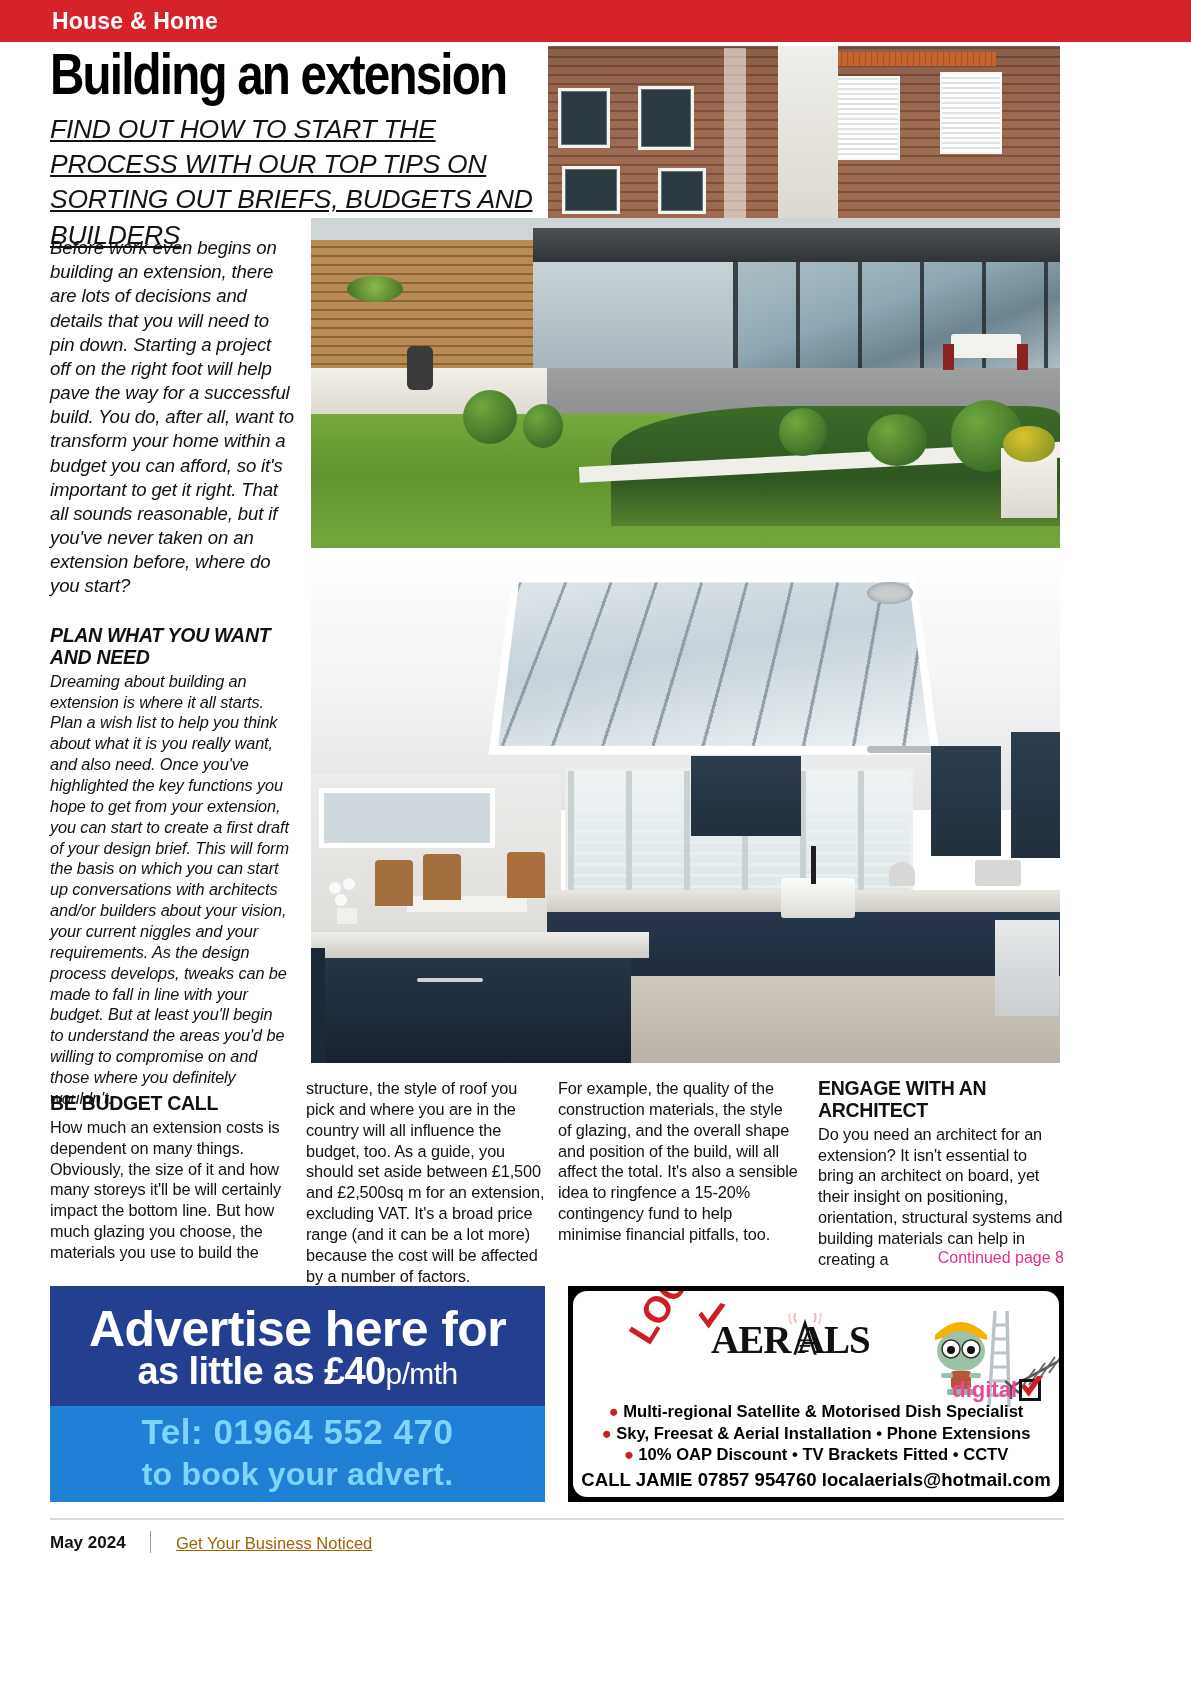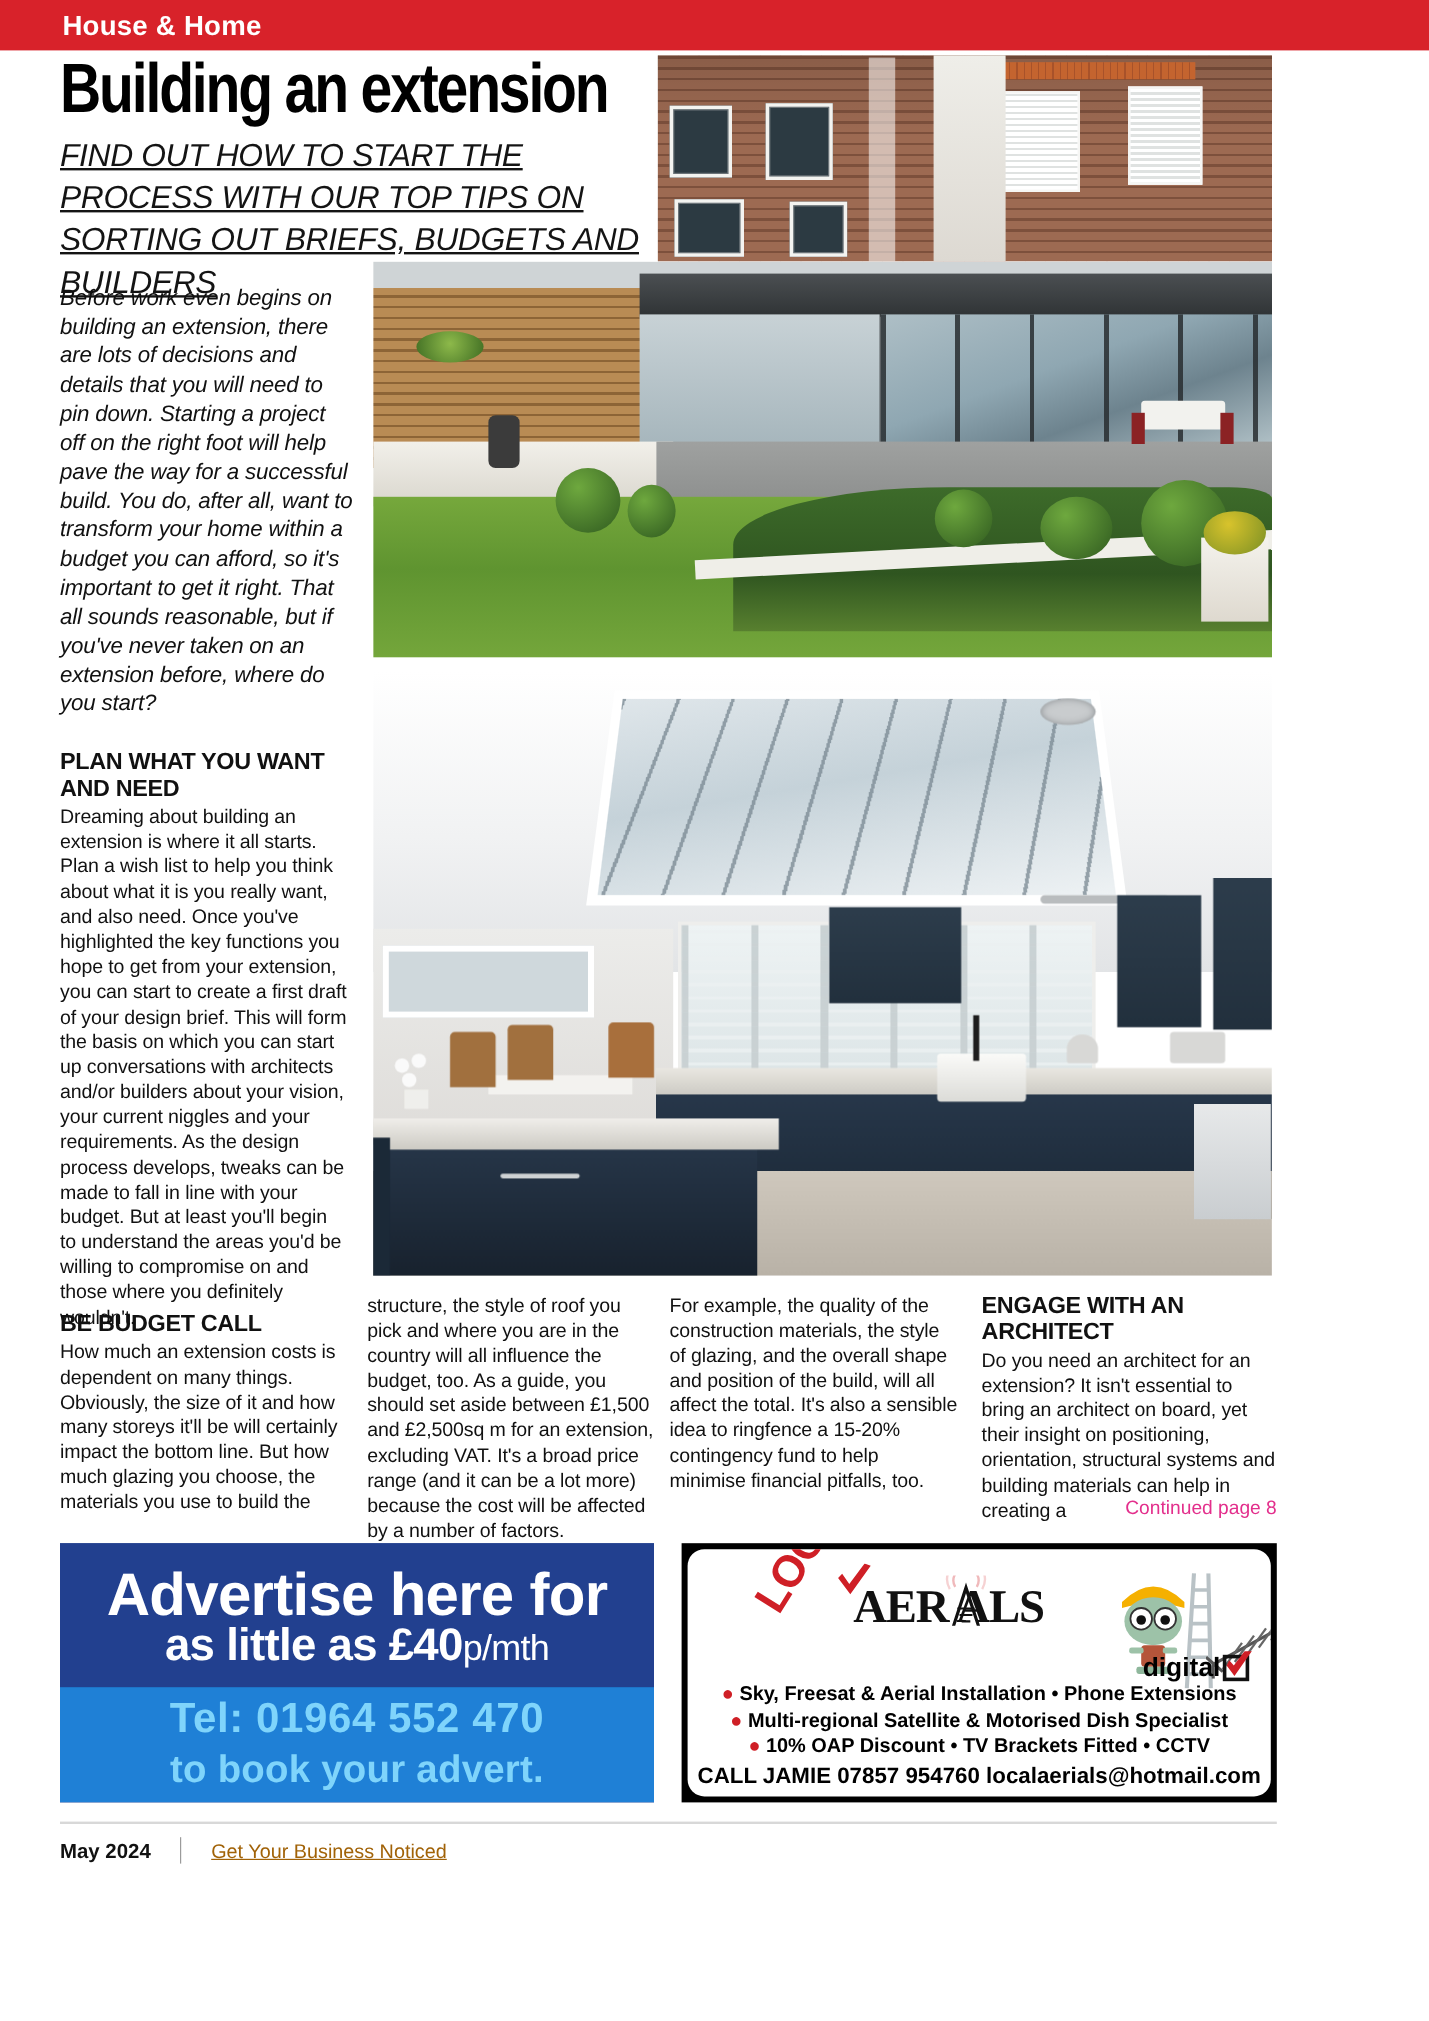--- a/index.html
+++ b/index.html
@@ -218,21 +218,21 @@
     left:50px; top:236px; width:245px;
     font-size:18.6px; line-height:1.30; font-style:italic; letter-spacing:-0.15px;
   }
   .sec-head {
     font-size:19.5px; font-weight:bold; line-height:1.12; letter-spacing:-0.3px;
     margin-bottom:2px;
   }
   .body-text {
     font-size:16.3px; line-height:1.28; letter-spacing:-0.1px;
   }
-  .c1-plan { left:50px; top:625px; width:240px; }
+  .c1-plan { left:50px; top:625px; width:240px;font-style:italic; }
   .c1-budget { left:50px; top:1093px; width:245px; }
   .c2 { left:306px; top:1078px; width:240px; }
   .c3 { left:558px; top:1078px; width:240px; }
   .c4 { left:818px; top:1078px; width:246px; }
   .continued {
     position:absolute; left:818px; top:1249px; width:246px;
     text-align:right; color:#e32f8c; font-size:16px;
   }
 
   
@@ -280,21 +280,21 @@
     transform-origin:left top; letter-spacing:-1px;
   }
   .aer-check {
     position:absolute; left:122px; top:8px; width:34px; height:34px;
   }
   .aer-mast { position:absolute; left:214px; top:18px; width:36px; height:44px; }
   .aer-robot { position:absolute; left:352px; top:10px; width:72px; height:92px; }
   .aer-ladder { position:absolute; left:408px; top:16px; width:36px; height:96px; }
   .aer-yagi { position:absolute; left:432px; top:26px; width:126px; height:78px; }
   .aer-digital {
-    position:absolute; right:18px; top:82px; font-size:22px; font-weight:bold; color:#000000;
+    position:absolute; right:18px; top:82px; font-size:22px; font-weight:bold; color:#ec4899;
   }
   .aer-tick-box{
     display:inline-block; width:22px; height:22px; border:3px solid #111;
     vertical-align:-4px; position:relative; margin-left:2px;
   }
   .aer-bullets {
     position:absolute; left:0; top:110px; width:100%; text-align:center;
     font-size:16.6px; font-weight:bold; line-height:1.30; color:#000;
   }
   .aer-bullets .dot { color:#cf1f26; }
@@ -499,22 +499,22 @@
         <div class="aer-digital">
           <span>digital</span><span class="aer-tick-box">
             <svg viewBox="0 0 22 22" style="position:absolute; left:-2px; top:-6px; width:24px; height:26px;">
               <path d="M2 10 L8 18 L22 -2 L18 -4 L7.5 10 L4 6 Z" fill="#cf1f26"></path>
             </svg>
           </span>
         </div>
       </div>
 
       <div class="aer-bullets">
+        <div><span class="dot">●</span> <span>Multi-regional Satellite &amp; Motorised Dish Specialist</span></div>
         <div><span class="dot">●</span> <span>Sky, Freesat &amp; Aerial Installation  •  Phone Extensions</span></div>
-        <div><span class="dot">●</span> <span>Multi-regional Satellite &amp; Motorised Dish Specialist</span></div>
         <div><span class="dot">●</span> <span>10% OAP Discount  •  TV Brackets Fitted  •  CCTV</span></div>
       </div>
 
       <div class="aer-call">CALL JAMIE 07857 954760   localaerials@hotmail.com</div>
     </div>
   </div>
 
   <div class="footer-rule"></div>
   <div class="footer-date">May 2024</div>
   <div class="footer-sep"></div>

